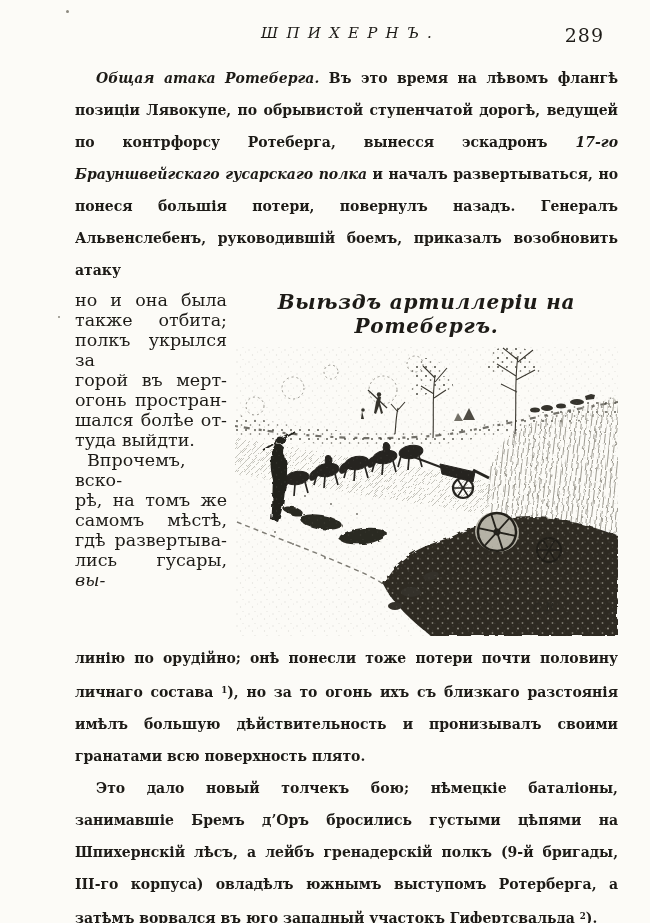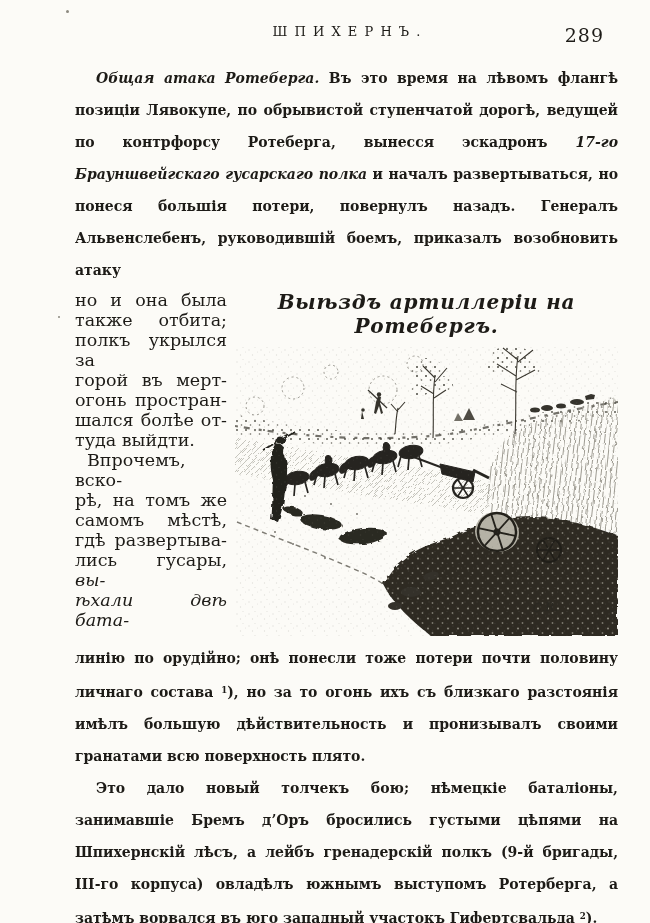--- a/index.html
+++ b/index.html
@@ -9,22 +9,23 @@
     margin:0 auto;
     background:#fcfbf7;
     color:#1d1b17;
     font-family:"DejaVu Serif","Liberation Serif",serif;
     box-sizing:border-box;
     padding:24px 32px 0 75px;
     overflow:hidden;
   }
   .pageheader{position:relative;height:24px;margin-bottom:14px;}
   .header-title{
-    text-align:center;font-size:13px;letter-spacing:0.55em;
+    text-align:center;font-size:15px;letter-spacing:0.55em;
     padding-left:0.55em; 
+    font-style:italic;
   }
   .header-page{position:absolute;right:14px;top:0;font-size:19px;letter-spacing:1px;}
   .para{font-size:14px;line-height:32px;text-align:justify;font-weight:bold;}
   .para.indent{text-indent:21px;}
   .para.jlast{text-align-last:justify;}
   .it{font-style:italic;}
   .sup{font-size:0.62em;vertical-align:0.5em;}
   .wrapblock{display:flex;gap:8px;margin-top:4px;}
   .leftcol{width:152px;flex:none;font-size:17.5px;line-height:20px;}
   .tline{text-align:justify;text-align-last:justify;}
@@ -60,21 +61,20 @@
           <div class="tline"><span class="rm">огонь простран-</span></div>
           <div class="tline"><span class="rm">шался болѣе от-</span></div>
           <div class="tline nojust"><span class="rm">туда выйдти.</span></div>
         </div>
       <div>
           <div class="tline indent"><span class="rm">Впрочемъ, вско-</span></div>
           <div class="tline"><span class="rm">рѣ, на томъ же</span></div>
           <div class="tline"><span class="rm">самомъ мѣстѣ,</span></div>
           <div class="tline"><span class="rm">гдѣ развертыва-</span></div>
           <div class="tline"><span class="rm">лись гусары, </span><span class="it">вы-</span></div>
-          <div class="tline"><span class="it">ѣхали двѣ бата-</span></div>
         </div>
     </div>
 
     <div class="figure">
       <div class="figcaption">Выѣздъ артиллеріи на Ротебергъ.</div>
 
       <svg class="engraving" width="383" height="290" viewBox="0 0 383 290" xmlns="http://www.w3.org/2000/svg">
         <defs>
           <pattern id="hatchV" width="5" height="9" patternUnits="userSpaceOnUse" patternTransform="rotate(6)">
             <path d="M2.5,0 V9" stroke="#8d8a80" stroke-width="1"></path>

